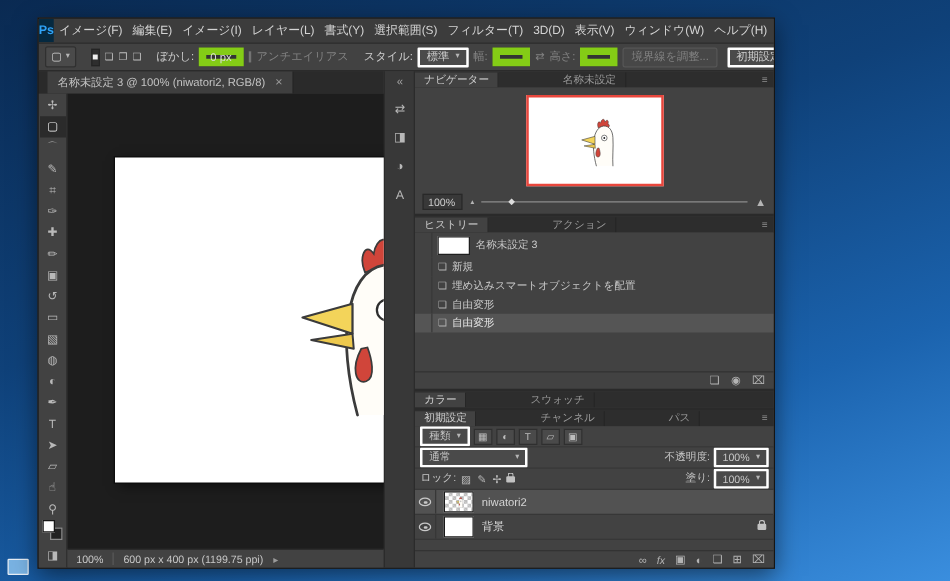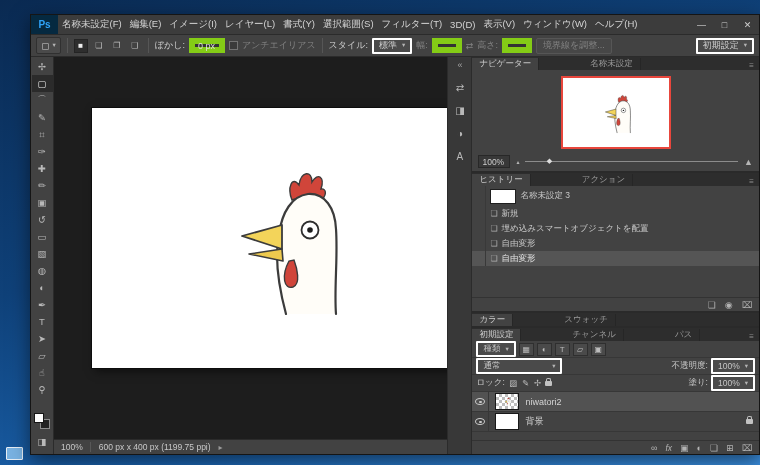--- a/index.html
+++ b/index.html
@@ -1,21 +1,21 @@
 <!DOCTYPE html>
 <html><head>
 <meta charset="utf-8">
 <style>
   *{box-sizing:border-box;margin:0;padding:0}
   body{font-family:"Liberation Sans","DejaVu Sans",sans-serif;}
   .desktop{position:relative;width:760px;height:465px;overflow:hidden;
     background:linear-gradient(160deg,#0a2a52 0%,#0f4179 40%,#1b63ae 72%,#3a8ede 100%);}
   .taskbar-icon{position:absolute;left:6px;bottom:5px;width:17px;height:13px;border:1px solid #e8eef5;background:#79b2e2;border-radius:1px;}
 
-  .ps-window{position:absolute;left:30px;top:14px;width:730px;height:441px;background:#3c3c3c;
+  .ps-window{position:absolute;left:30px;top:14px;width:590px;height:441px;background:#3c3c3c;
     border:1px solid #151515;box-shadow:0 6px 18px rgba(0,0,0,.5);display:flex;flex-direction:column;}
 
   
   .menubar{flex:0 0 19px;background:#3c3c3c;display:flex;align-items:stretch;color:#d4d4d4;font-size:9.5px;white-space:nowrap;overflow:hidden;}
   .ps-logo{width:27px;background:#052940;color:#2fa3f7;font-weight:bold;display:flex;align-items:center;justify-content:center;font-size:10px;}
   .menu{padding:0 4px;display:flex;align-items:center;}
   .win-controls{margin-left:auto;display:flex;}
   .win-controls span{width:23px;display:flex;align-items:center;justify-content:center;font-size:9px;color:#cfcfcf;}
 
   
@@ -58,21 +58,21 @@
   .statusbar{flex:0 0 15px;background:#424242;border-top:1px solid #2b2b2b;display:flex;align-items:center;font-size:8.5px;color:#c8c8c8;padding:0 7px;gap:8px;overflow:hidden;}
   .zoombox{padding-right:7px;border-right:1px solid #585858;}
   .sb-expander{color:#9a9a9a;font-size:8px;}
 
   
   .dock{flex:0 0 228px;display:flex;background:#383838;border-left:1px solid #2b2b2b;min-height:0;}
   .icon-strip{flex:0 0 24px;border-right:1px solid #2b2b2b;display:flex;flex-direction:column;align-items:center;padding-top:3px;gap:12px;color:#b8b8b8;font-size:10px;}
   .strip-collapse{font-size:9px;color:#a2a2a2;}
   .panels{flex:1;display:flex;flex-direction:column;min-width:0;}
   .panel{border-bottom:2px solid #2a2a2a;display:flex;flex-direction:column;min-height:0;overflow:hidden;}
-  .ptabs{flex:0 0 13px;background:#2d2d2d;display:flex;align-items:flex-end;font-size:8.5px;color:#9b9b9b;white-space:nowrap;overflow:hidden;gap:44px;}
+  .ptabs{flex:0 0 13px;background:#2d2d2d;display:flex;align-items:center;font-size:8.5px;color:#9b9b9b;white-space:nowrap;overflow:hidden;gap:44px;}
   .ptab{padding:0 7px;display:flex;align-items:center;border-right:1px solid #262626;}
   .ptab.active{background:#424242;color:#d0d0d0;}
   .pmenu{margin-left:auto;padding:0 5px;display:flex;align-items:center;color:#8f8f8f;font-size:8px;}
   .pbody{flex:1;background:#424242;position:relative;min-height:0;}
 
   .nav-panel{flex:0 0 116px;}
   .nav-thumb{position:absolute;left:50%;top:6px;transform:translateX(-50%);width:110px;height:73px;background:#fff;border:2px solid #e8463c;}
   .nav-thumb svg{width:100%;height:100%;display:block;}
   .nav-controls{position:absolute;left:6px;right:6px;bottom:3px;display:flex;align-items:center;gap:6px;font-size:8.5px;color:#ccc;}
   .zoomfield{background:#383838;border:1px solid #282828;padding:0 3px;height:13px;display:inline-flex;align-items:center;min-width:32px;}
@@ -129,21 +129,21 @@
   </defs>
 </svg>
 
 <div class="desktop">
   <div class="taskbar-icon"></div>
 
   <div class="ps-window">
 
     <div class="menubar">
       <div class="ps-logo">Ps</div>
-      <span class="menu">名称未設定(F)</span>
+      <span class="menu">イメージ(F)</span>
       <span class="menu">編集(E)</span>
       <span class="menu">イメージ(I)</span>
       <span class="menu">レイヤー(L)</span>
       <span class="menu">書式(Y)</span>
       <span class="menu">選択範囲(S)</span>
       <span class="menu">フィルター(T)</span>
       <span class="menu">3D(D)</span>
       <span class="menu">表示(V)</span>
       <span class="menu">ウィンドウ(W)</span>
       <span class="menu">ヘルプ(H)</span>
@@ -184,20 +184,26 @@
       <span class="spacer"></span>
       <span class="selectbox">
         <span>初期設定</span>
         <span class="caret">▾</span>
       </span>
     </div>
 
     <div class="main">
 
       <div class="doc-area">
+        <div class="tabbar">
+          <div class="doctab">
+            <span>名称未設定 3 @ 100% (niwatori2, RGB/8)</span>
+            <span class="tabx">×</span>
+          </div>
+        </div>
 
         <div class="doc-row">
 
           <div class="toolbar">
             <span class="tool">✢</span>
             <span class="tool sel">▢</span>
             <span class="tool">⌒</span>
             <span class="tool">✎</span>
             <span class="tool">⌗</span>
             <span class="tool">✑</span>

